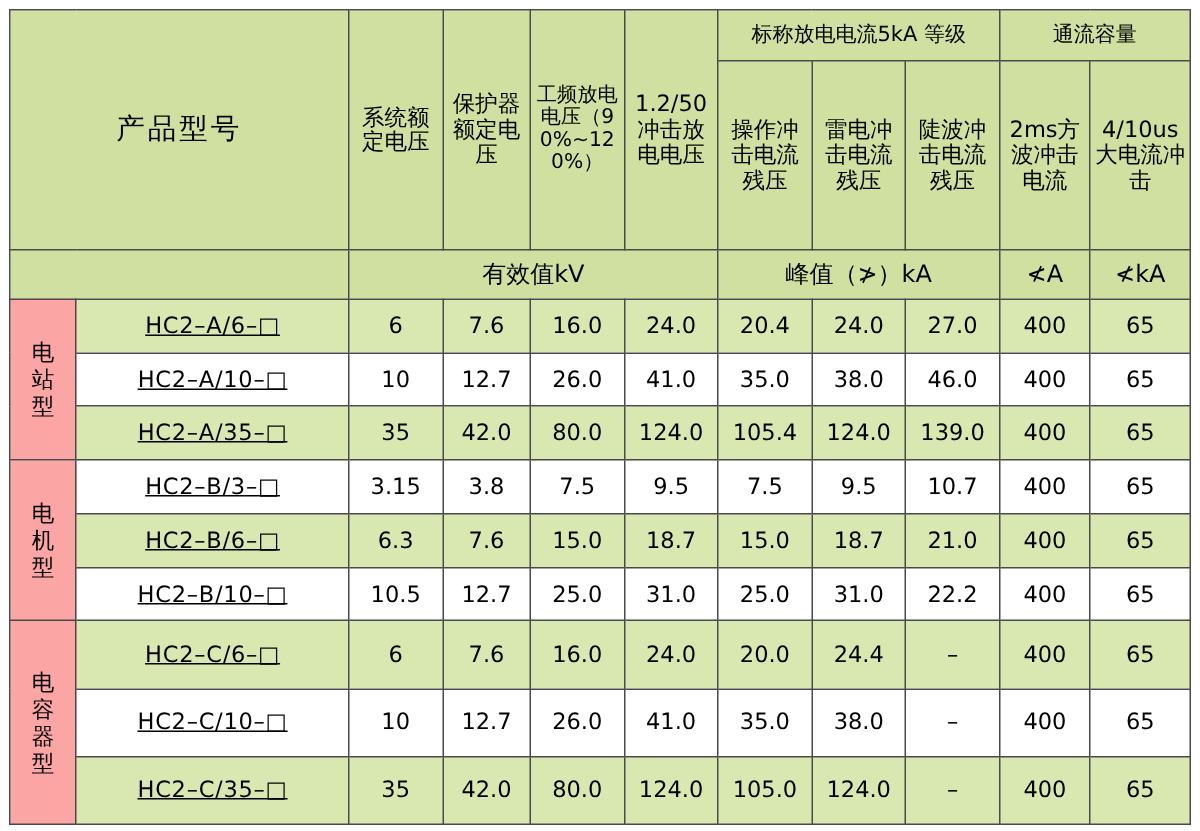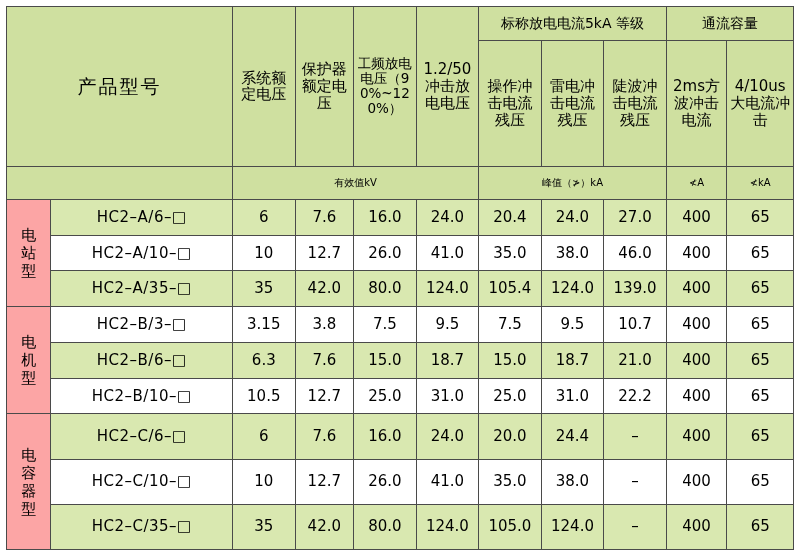--- a/index.html
+++ b/index.html
@@ -49,26 +49,27 @@
   }
   .small-head {
     font-size: 13.5px;
     line-height: 1.15;
     margin-left: 28px;
   }
   .grp-head {
     font-size: 14px;
   }
   .unit-row td {
-    font-size: 10px;
+    font-size: 16px;
     height: 30px;
   }
   .model-cell {
     font-size: 15px;
     letter-spacing: 0.5px;
+    text-decoration: underline;
   }
   .num-cell {
     font-size: 15px;
   }
   .cat-label {
     font-size: 15px;
     line-height: 1.25;
     writing-mode: horizontal-tb;
   }
   .cat-inner {

